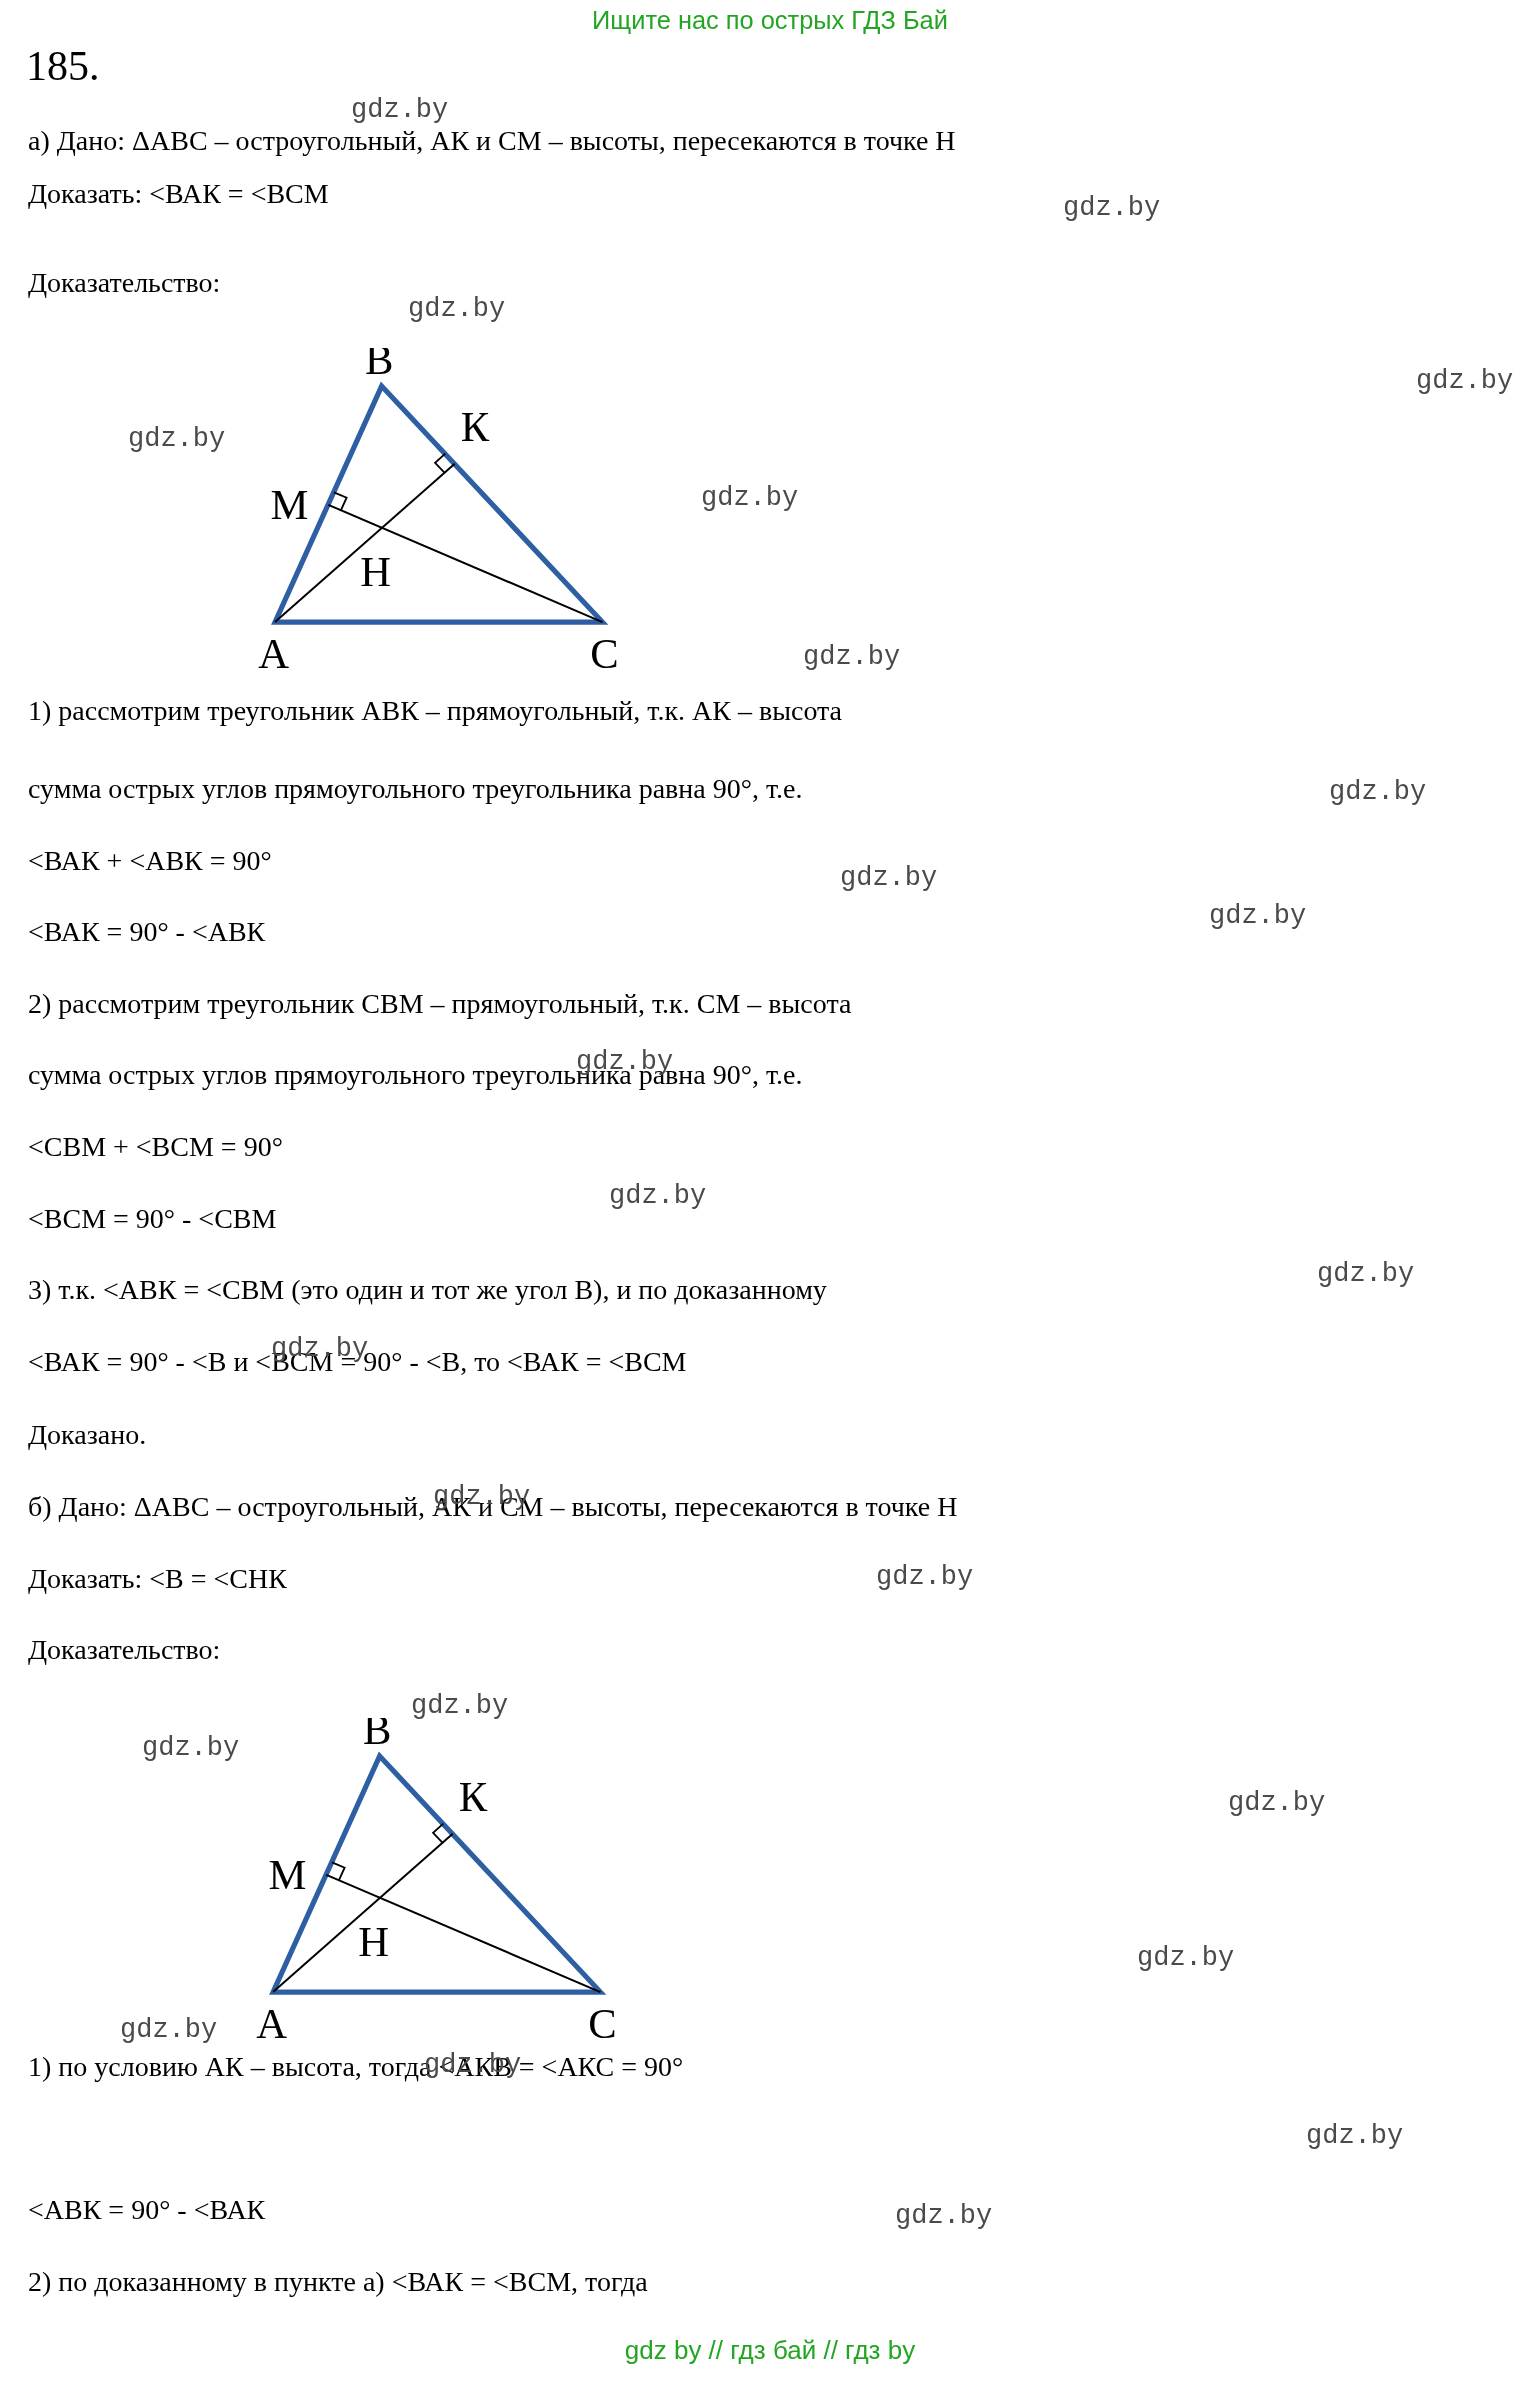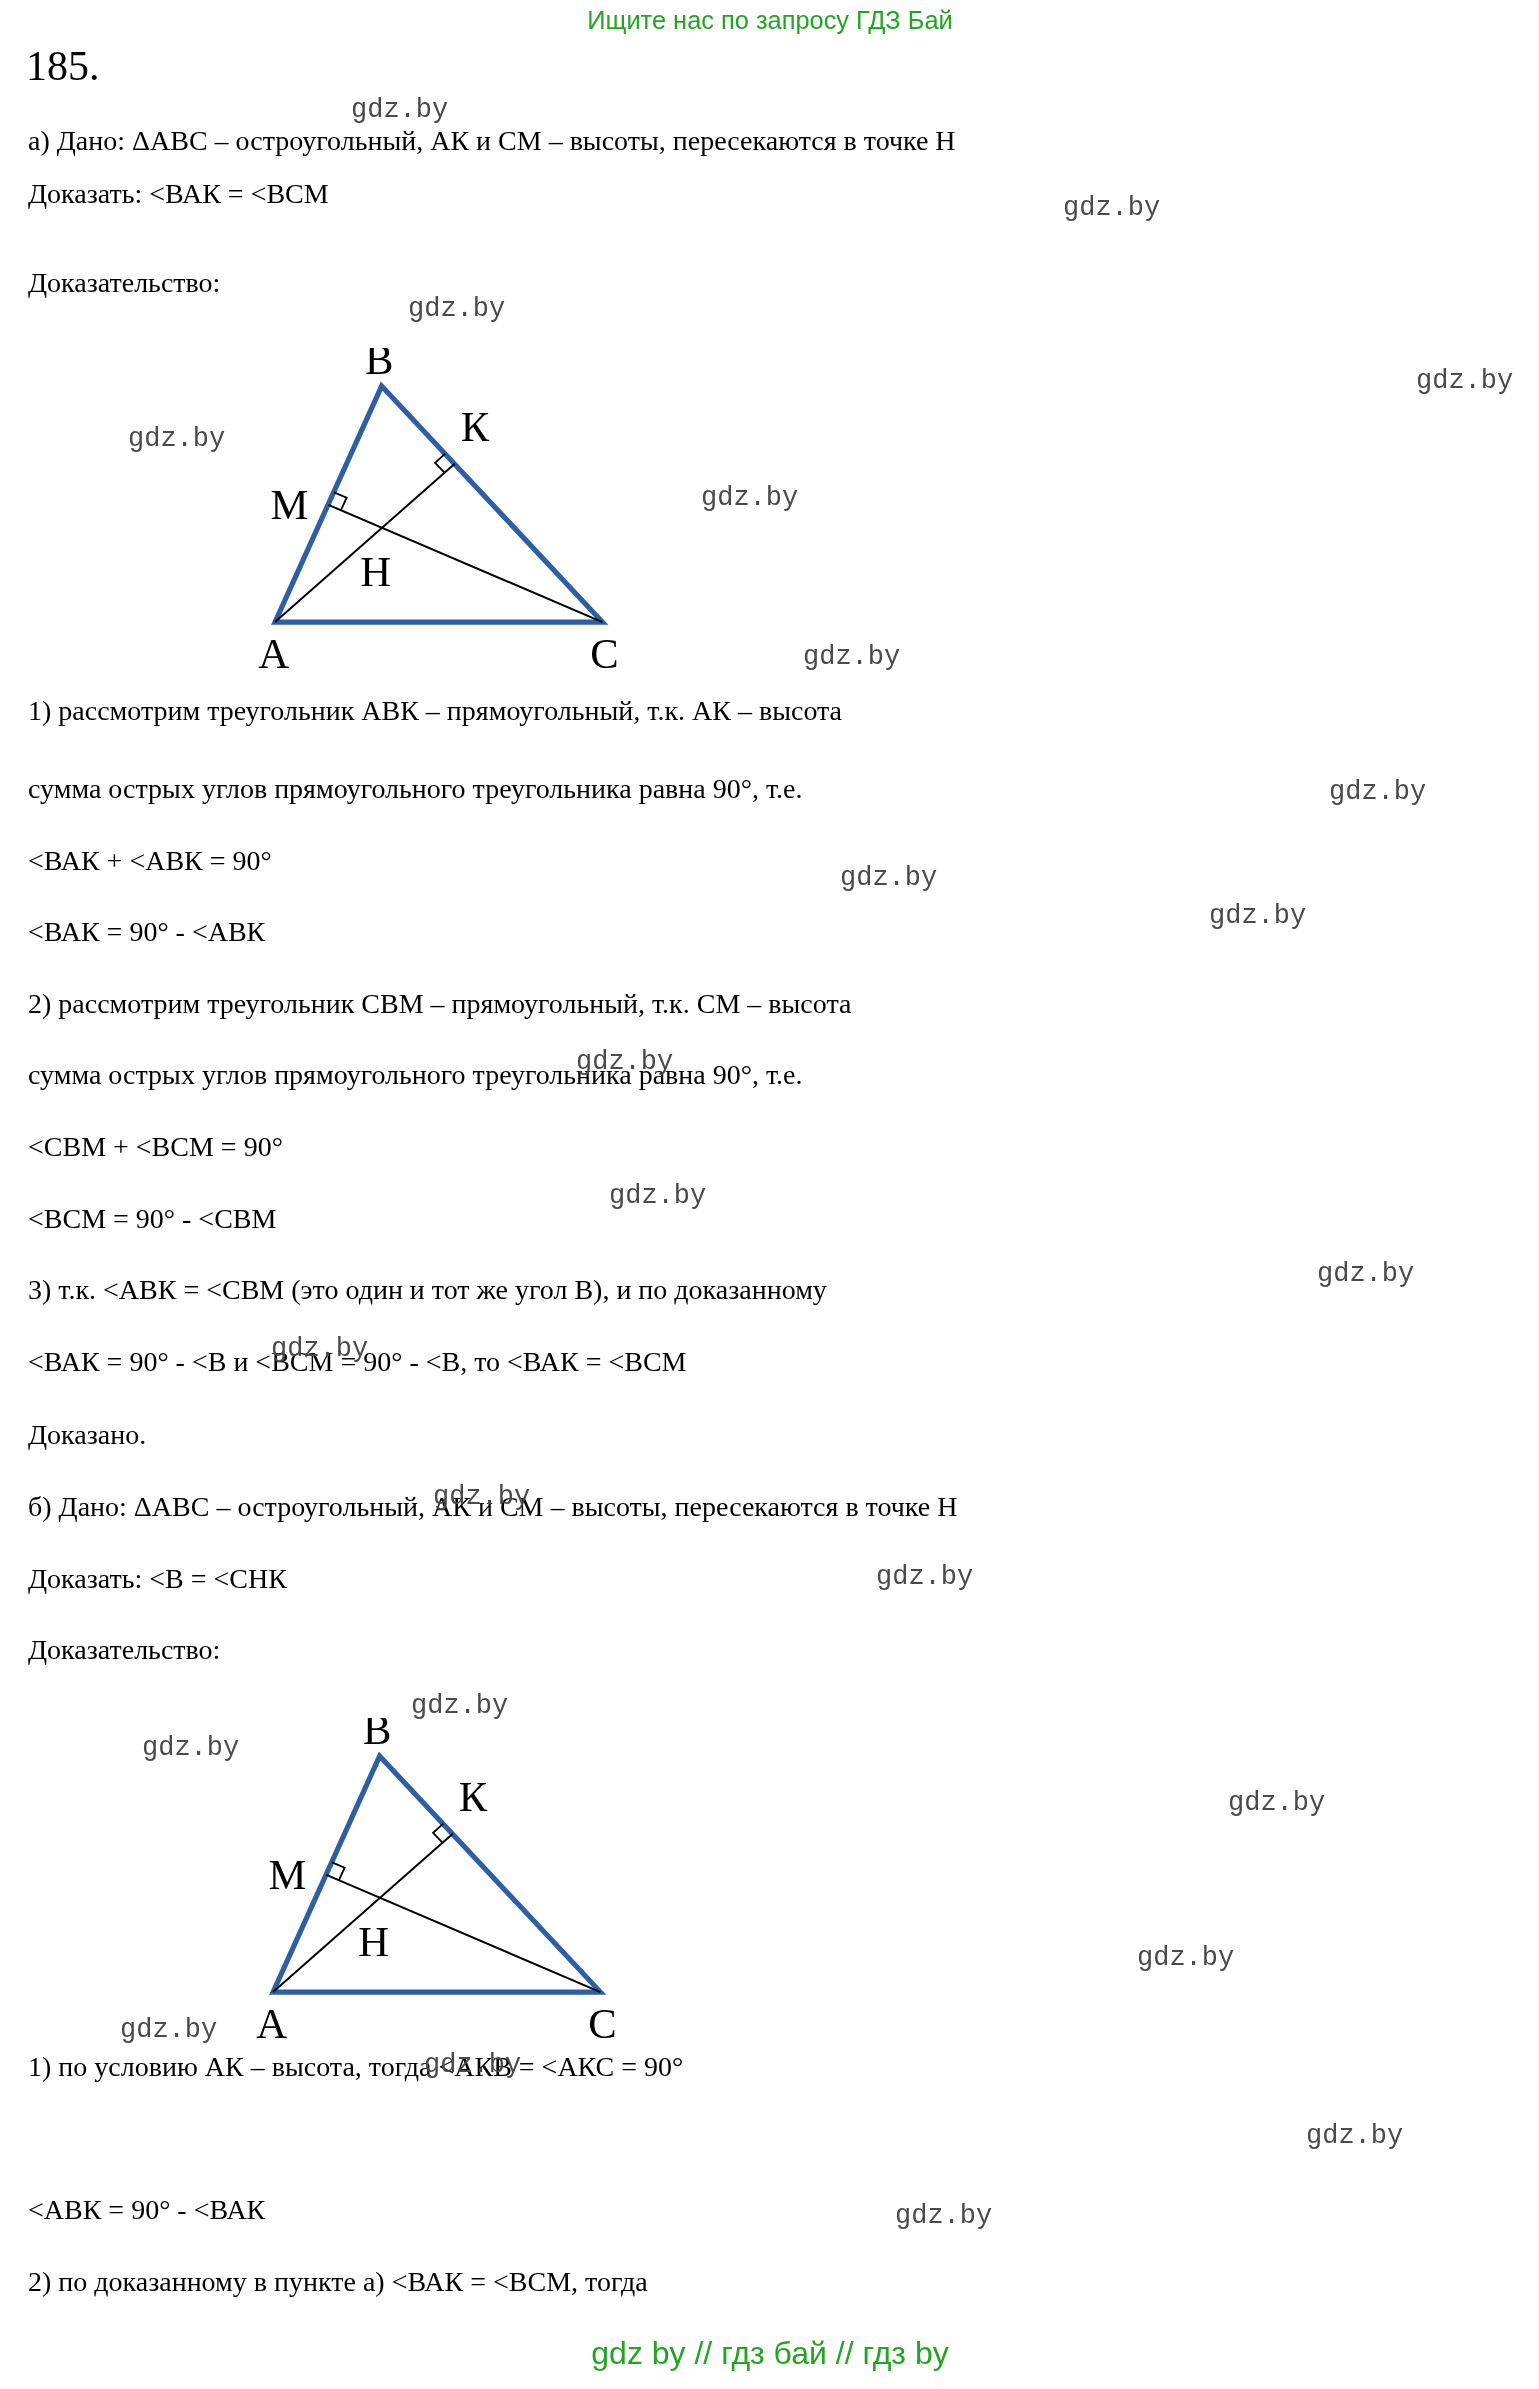--- a/index.html
+++ b/index.html
@@ -18,21 +18,21 @@
     text-align:center;
     font-family:"Liberation Sans", sans-serif;
     font-size:25.4px;
     color:var(--green,#23a523);
   }
   .footer{
     position:absolute;
     top:2335px; left:0; right:0;
     text-align:center;
     font-family:"Liberation Sans", sans-serif;
-    font-size:32px;
+    font-size:26px;
     color:var(--green,#23a523);
   }
   .problem-number{
     position:absolute;
     left:26px; top:42px;
     font-size:42px;
     font-weight:400;
   }
   .line{
     position:absolute;
@@ -52,21 +52,21 @@
   svg.diagram .side{stroke:var(--blue,#2e5fa3); stroke-width:3.4; fill:none; stroke-linejoin:miter;}
   svg.diagram .cevian{stroke:#000; stroke-width:1.3; fill:none;}
   svg.diagram .ra{stroke:#000; stroke-width:1.2; fill:none;}
   svg.diagram text{font-family:"Liberation Serif", serif; font-size:28px; fill:#000;}
 </style>
 </head>
 <body>
 
 <div class="page">
 
-  <div class="promo">Ищите нас по запросу ГДЗ Бай</div>
+  <div class="promo">Ищите нас по острых ГДЗ Бай</div>
 
   <div class="problem-number">185.</div>
 
   <div class="line" style="top:125px">а) Дано: ΔАВС – остроугольный, АК и СМ – высоты, пересекаются в точке Н</div>
   <div class="line" style="top:178px">Доказать: &lt;ВАК = &lt;ВСМ</div>
   <div class="line" style="top:267px">Доказательство:</div>
   <div class="line" style="top:695px">1) рассмотрим треугольник АВК – прямоугольный, т.к. АК – высота</div>
   <div class="line" style="top:773px">сумма острых углов прямоугольного треугольника равна 90°, т.е.</div>
   <div class="line" style="top:845px">&lt;ВАК + &lt;АВК = 90°</div>
   <div class="line" style="top:916px">&lt;ВАК = 90° - &lt;АВК</div>

